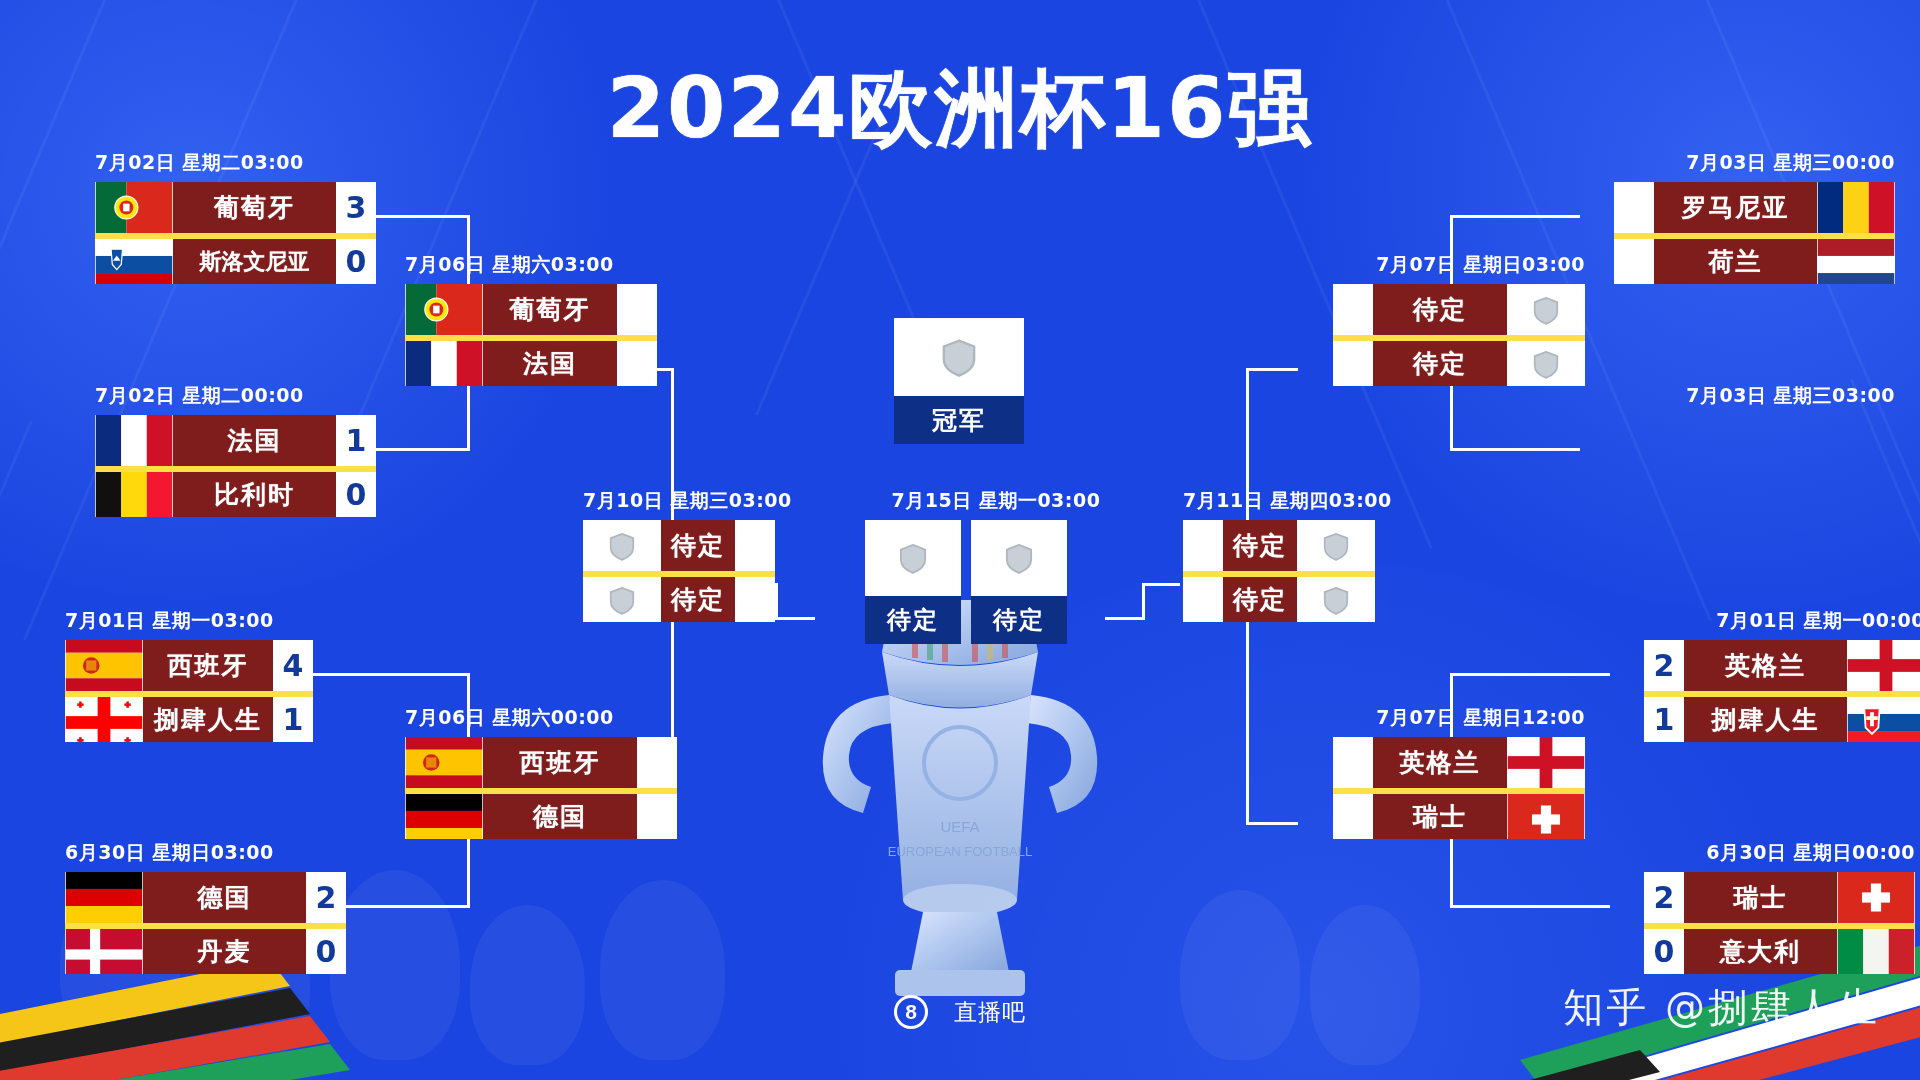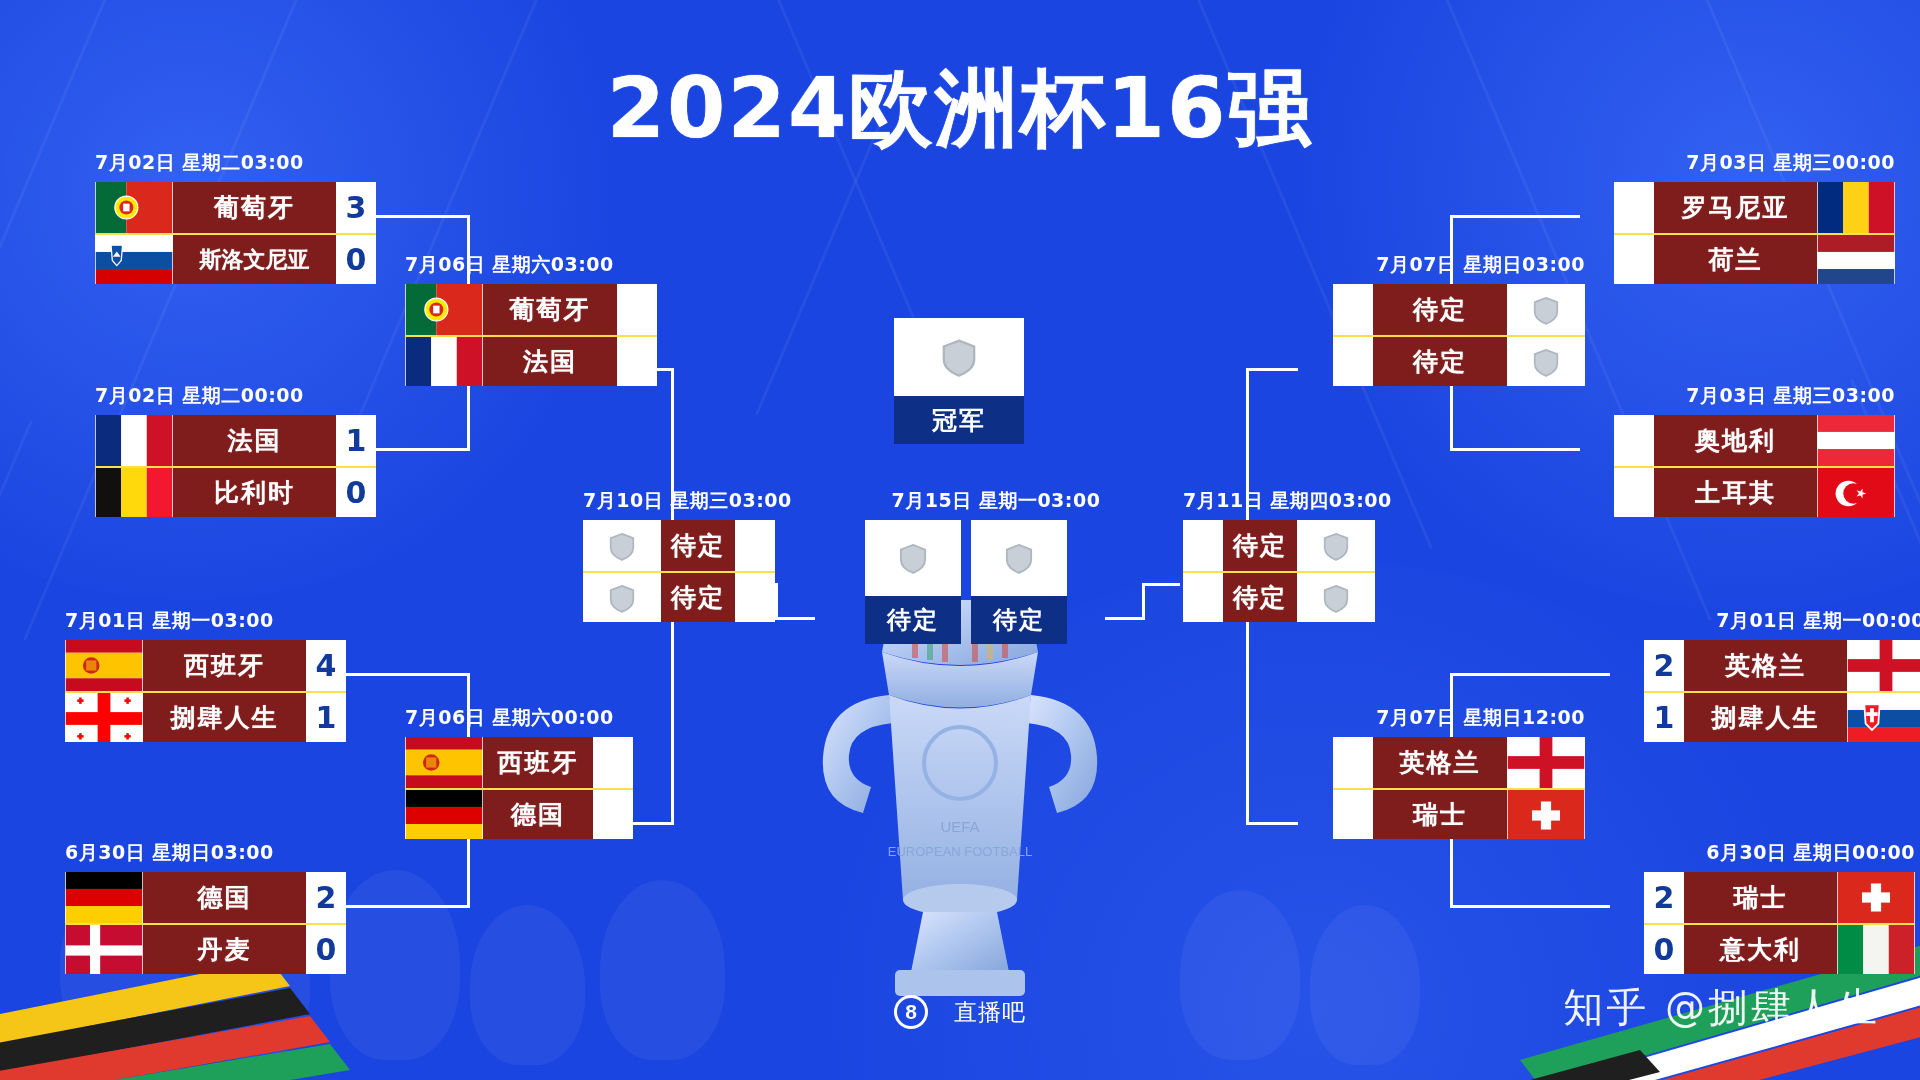--- a/index.html
+++ b/index.html
@@ -43,21 +43,21 @@
   .blk { position:absolute;margin-left:35px; }
   .date {
     color:#fff; font-size:19px; font-weight:bold; white-space:nowrap;
     letter-spacing:.5px; margin-bottom:6px;
     font-family:"DejaVu Sans","Liberation Sans",sans-serif;
   }
   .date.r { text-align:right; }
 
   .match { display:flex; flex-direction:column; }
   .row { display:flex; height:51px; align-items:stretch; }
-  .row + .row { border-top:2px solid #fde047; }
+  .row + .row { border-top:6px solid #fde047; }
 
   .flagcell { width:78px; background:#fff; overflow:hidden; position:relative; flex:none; }
   .namecell {
     flex:1 1 auto; background:#7f1d1d; color:#fff; display:flex; align-items:center;
     justify-content:center; font-size:25px; font-weight:bold; letter-spacing:2px;
     font-family:Liberation Sans, sans-serif;
     text-shadow:0 0 1px rgba(255,255,255,.5);
   }
   .scorecell {
     width:40px; background:#fff; color:#123A9B; display:flex; align-items:center;
@@ -350,21 +350,21 @@
     <div class="row">
       <span class="flagcell"><svg width="78" height="51" preserveAspectRatio="none">
             <use href="#f-belgium"></use>
           </svg></span>
       <span class="namecell">比利时</span>
       <span class="scorecell">0</span>
     </div>
   </div>
 </div>
 
-<div class="blk" style="left:30px;top:608px;width:281px;">
+<div class="blk" style="left:30px;top:608px;width:248px;">
   <div class="date">7月01日 星期一03:00</div>
   <div class="match">
     <div class="row">
       <span class="flagcell"><svg width="78" height="51" preserveAspectRatio="none">
             <use href="#f-spain"></use>
           </svg></span>
       <span class="namecell">西班牙</span>
       <span class="scorecell">4</span>
     </div>
     <div class="row">
@@ -410,21 +410,21 @@
     <div class="row">
       <span class="flagcell"><svg width="78" height="51" preserveAspectRatio="none">
             <use href="#f-france"></use>
           </svg></span>
       <span class="namecell">法国</span>
       <span class="scorecell"></span>
     </div>
   </div>
 </div>
 
-<div class="blk" style="left:370px;top:705px;width:228px;">
+<div class="blk" style="left:370px;top:705px;width:272px;">
   <div class="date">7月06日 星期六00:00</div>
   <div class="match">
     <div class="row">
       <span class="flagcell"><svg width="78" height="51" preserveAspectRatio="none">
             <use href="#f-spain"></use>
           </svg></span>
       <span class="namecell">西班牙</span>
       <span class="scorecell"></span>
     </div>
     <div class="row">
@@ -575,36 +575,20 @@
       <span class="namecell">荷兰</span>
       <span class="flagcell"><svg width="78" height="51" preserveAspectRatio="none">
             <use href="#f-netherlands"></use>
           </svg></span>
     </div>
   </div>
 </div>
 
 <div class="blk" style="left:1579px;top:383px;width:281px;">
   <div class="date r">7月03日 星期三03:00</div>
-  <div class="match">
-    <div class="row">
-      <span class="scorecell"></span>
-      <span class="namecell">奥地利</span>
-      <span class="flagcell"><svg width="78" height="51" preserveAspectRatio="none">
-            <use href="#f-austria"></use>
-          </svg></span>
-    </div>
-    <div class="row">
-      <span class="scorecell"></span>
-      <span class="namecell">土耳其</span>
-      <span class="flagcell"><svg width="78" height="51" preserveAspectRatio="none">
-            <use href="#f-turkey"></use>
-          </svg></span>
-    </div>
-  </div>
 </div>
 
 <div class="blk" style="left:1609px;top:608px;width:281px;">
   <div class="date r">7月01日 星期一00:00</div>
   <div class="match">
     <div class="row">
       <span class="scorecell">2</span>
       <span class="namecell">英格兰</span>
       <span class="flagcell"><svg width="78" height="51" preserveAspectRatio="none">
             <use href="#f-england"></use>

